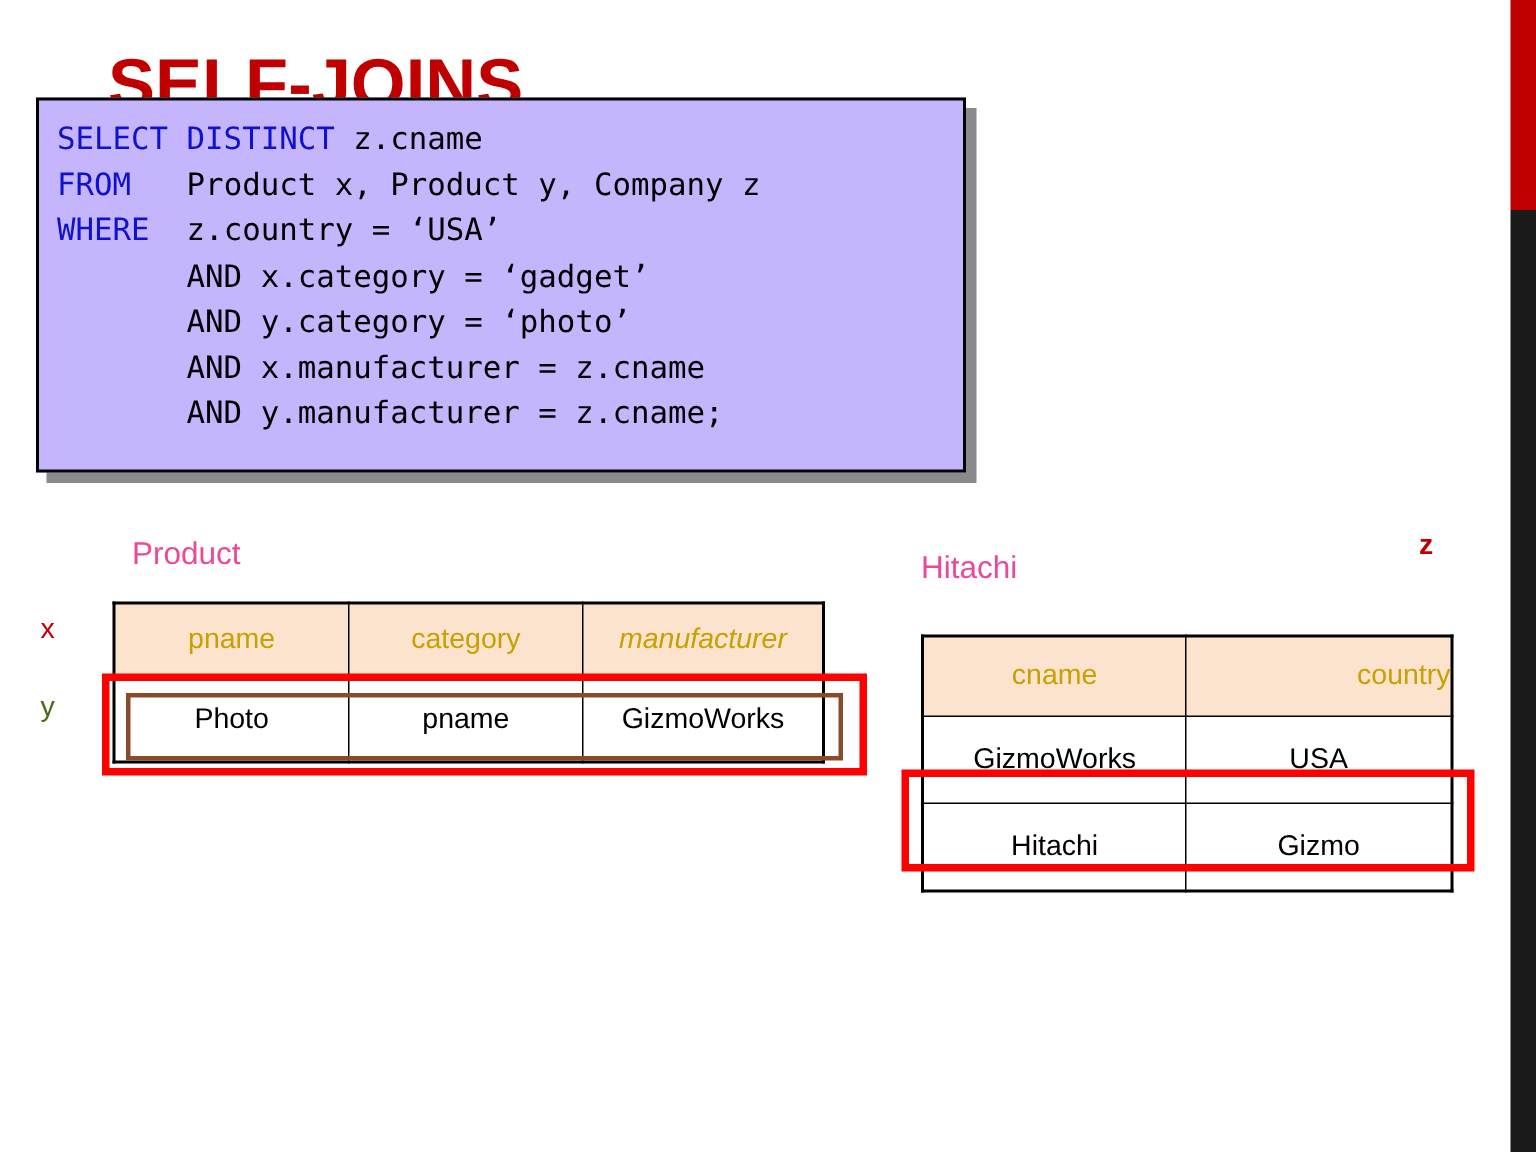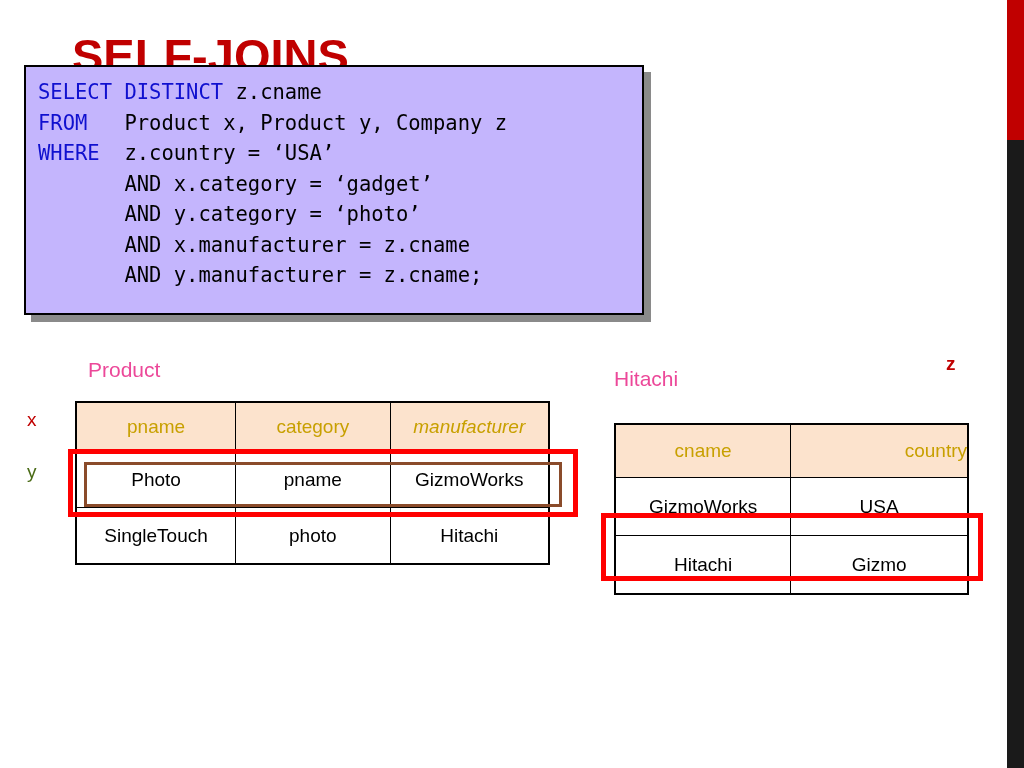--- a/index.html
+++ b/index.html
@@ -158,25 +158,20 @@
       <th class="c2">category</th>
       <th class="c3">manufacturer</th>
     </tr>
   </thead>
   <tbody>
     <tr>
       <td>Photo</td>
       <td>pname</td>
       <td>GizmoWorks</td>
     </tr>
-    <tr>
-      <td>SingleTouch</td>
-      <td>photo</td>
-      <td>Hitachi</td>
-    </tr>
   </tbody>
 </table>
 
 <div class="caption" id="company-caption">Hitachi</div>
 <table class="tbl" id="company-table">
   <thead>
     <tr>
       <th class="c1">cname</th>
       <th class="c2">country</th>
     </tr>

